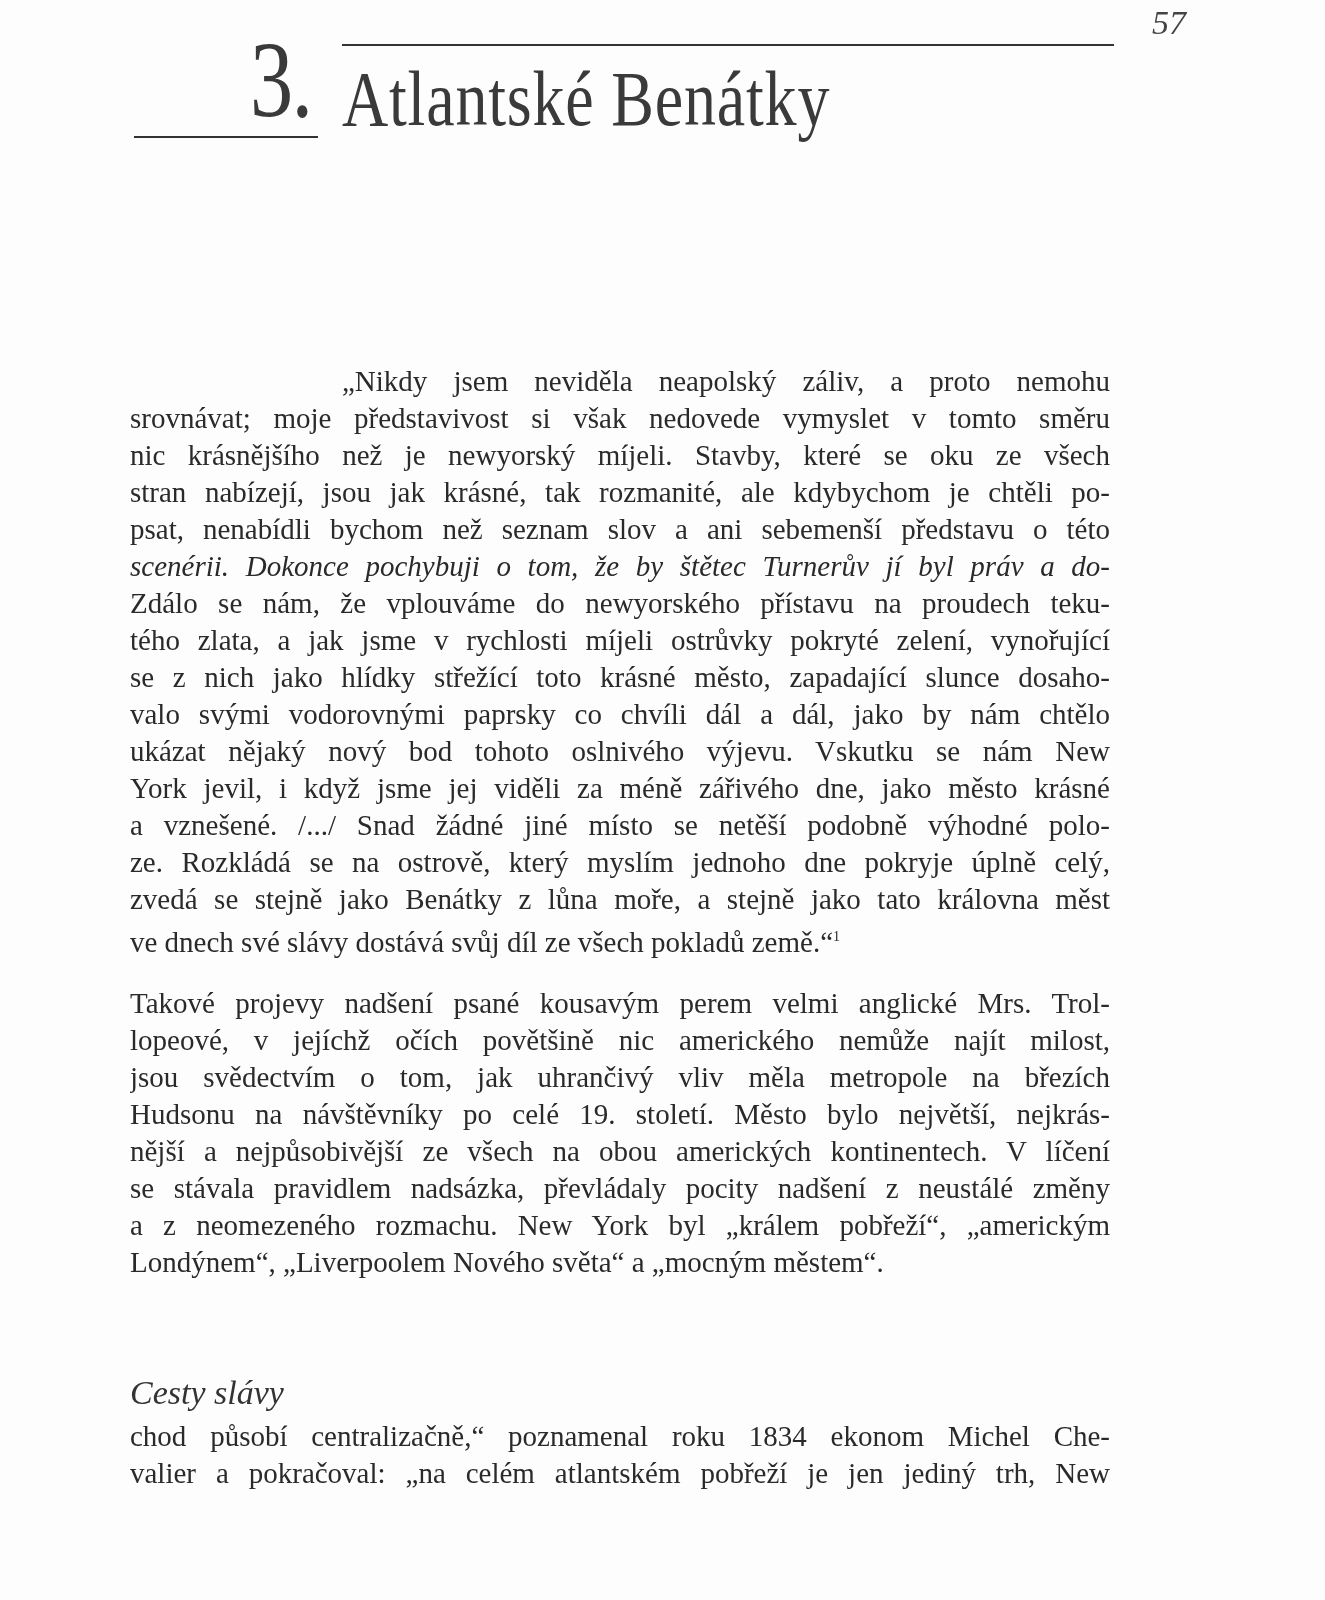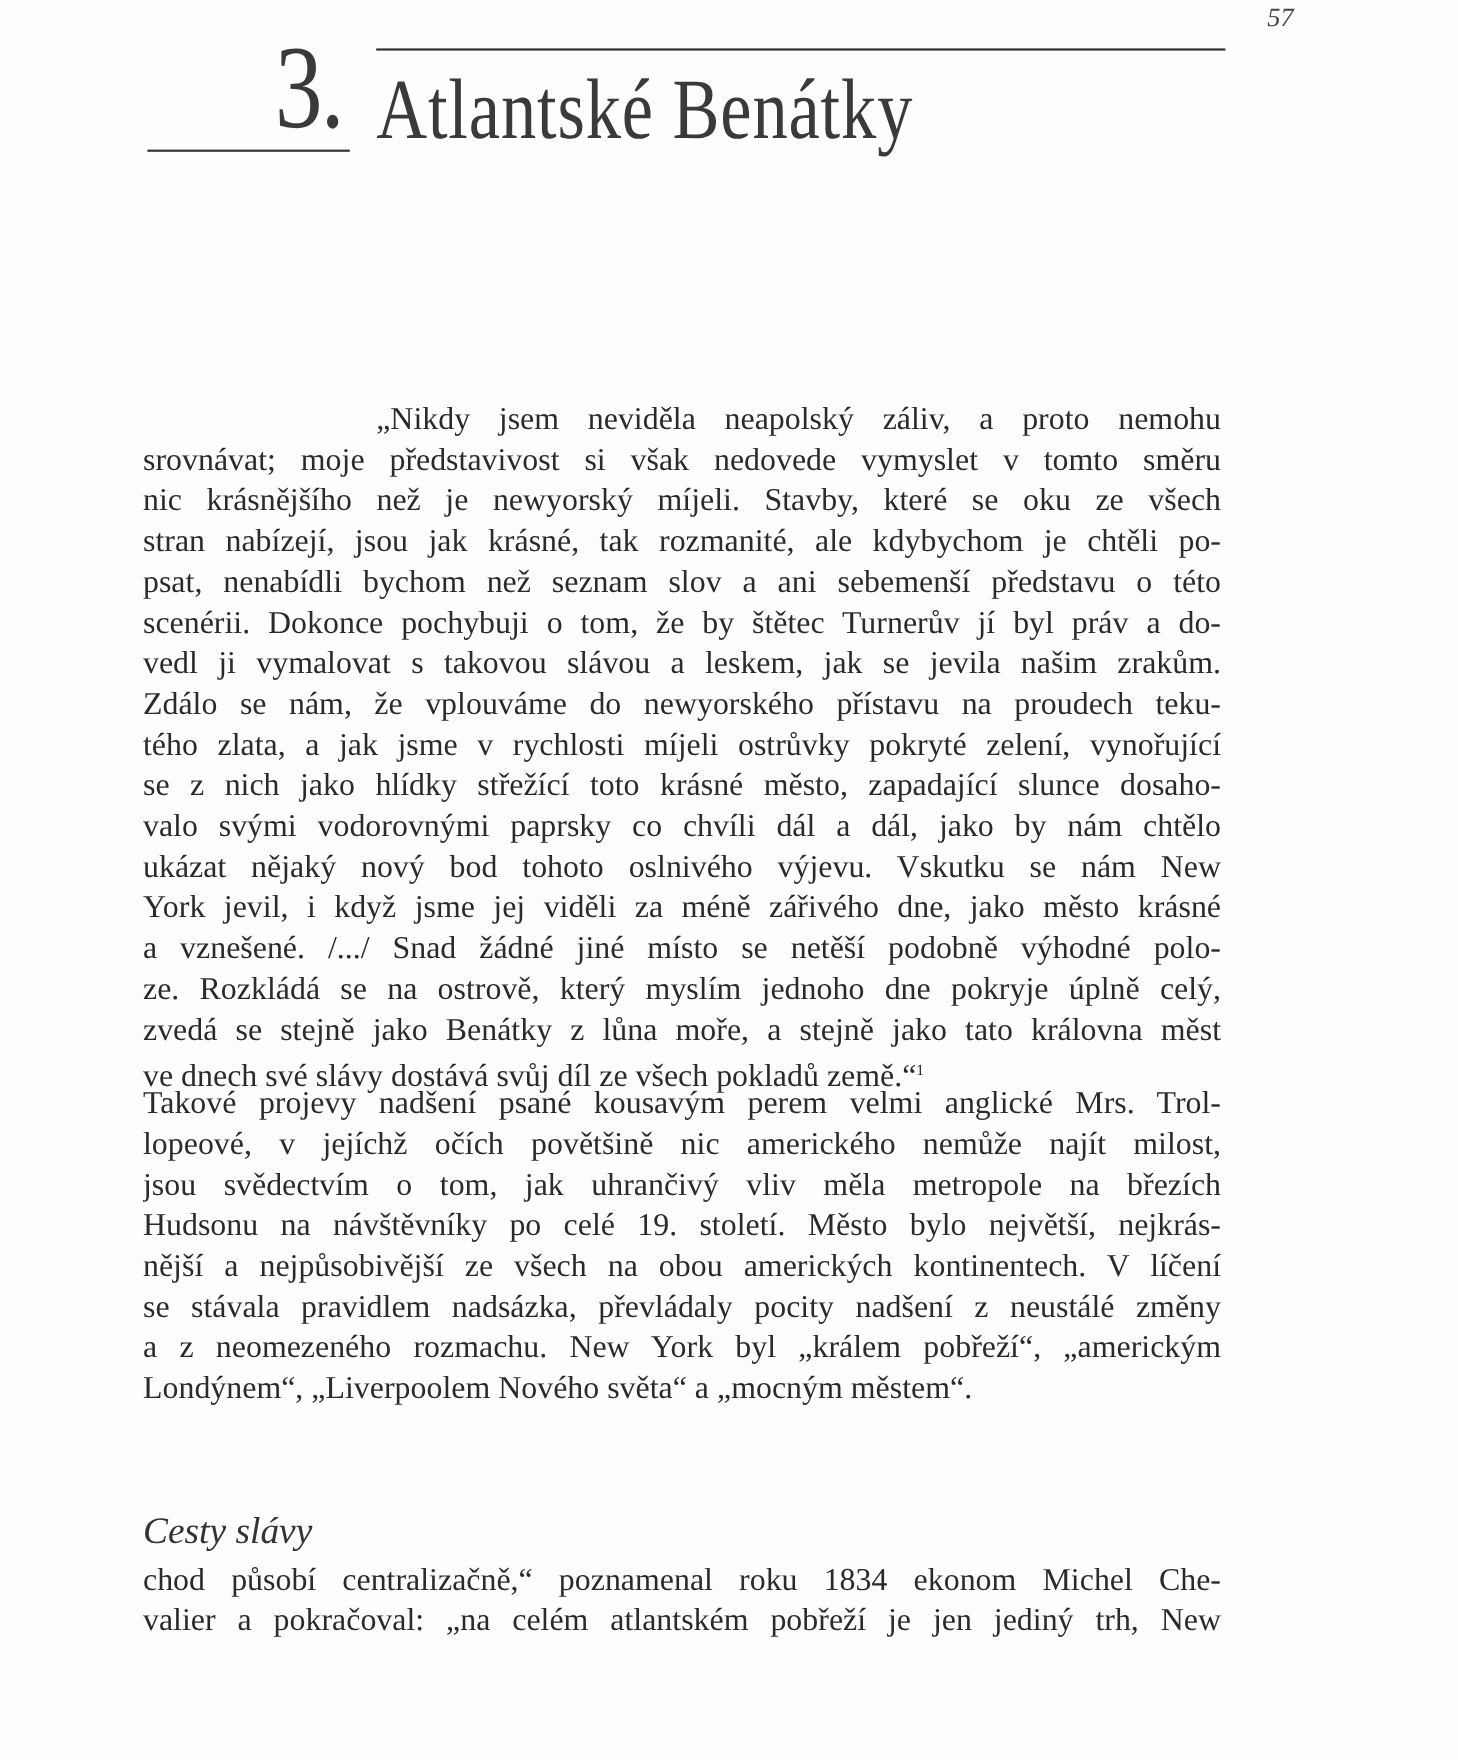--- a/index.html
+++ b/index.html
@@ -1,21 +1,21 @@
 <!DOCTYPE html>
 <html><head>
   <meta charset="utf-8">
   <style>
     html, body { margin: 0; padding: 0; }
     body {
       width: 1325px; height: 1600px; background: #fdfdfd; position: relative; overflow: hidden;
       font-family: "Liberation Serif", "DejaVu Serif", serif; color: #2a2a2a;
     }
     .page-number {
-      position: absolute; left: 1152px; top: 4px; font-size: 24px; font-style: italic; color: #444;
+      position: absolute; left: 1152px; top: 4px; font-size: 34px; font-style: italic; color: #444;
     }
     .rule-top { position: absolute; left: 342px; top: 44px; width: 772px; height: 2px; background: #333; }
     .rule-left { position: absolute; left: 134px; top: 136px; width: 184px; height: 2px; background: #333; }
     .chapter-number {
       position: absolute; left: 250px; top: 26px; font-size: 108px; line-height: 1; color: #3a3a3a;
       transform: scaleX(0.8); transform-origin: left top; letter-spacing: -2px;
     }
     .chapter-title {
       position: absolute; left: 342px; top: 60px; font-size: 78px; line-height: 1; color: #3a3a3a;
       transform: scaleX(0.82); transform-origin: left top; letter-spacing: 1px;
@@ -43,22 +43,21 @@
 <div class="rule-left"></div>
 <div class="chapter-number">3.</div>
 <h1 class="chapter-title" style="margin:0;font-weight:normal;">Atlantské Benátky</h1>
 
 <div class="text-block quote-block">
   <span class="line" style="padding-left: 212px; white-space: normal; overflow: hidden;">„Nikdy jsem neviděla neapolský záliv, a proto nemohu</span>
   <span class="line" style="white-space: normal; overflow: hidden;">srovnávat; moje představivost si však nedovede vymyslet v tomto směru</span>
   <span class="line" style="white-space: normal; overflow: hidden;">nic krásnějšího než je newyorský míjeli. Stavby, které se oku ze všech</span>
   <span class="line" style="white-space: normal; overflow: hidden;">stran nabízejí, jsou jak krásné, tak rozmanité, ale kdybychom je chtěli po-</span>
   <span class="line" style="white-space: normal; overflow: hidden;">psat, nenabídli bychom než seznam slov a ani sebemenší představu o této</span>
-  <span class="line" style="white-space: normal; overflow: hidden;">scenérii. Dokonce pochybuji o tom, že by štětec Turnerův jí byl práv a do-</span>
-  <span class="line" style="white-space: normal; overflow: hidden;">vedl ji vymalovat s takovou slávou a leskem, jak se jevila našim zrakům.</span>
+  <span class="line" style="white-space: normal; overflow: hidden; font-style: italic;">scenérii. Dokonce pochybuji o tom, že by štětec Turnerův jí byl práv a do-</span>
   <span class="line" style="white-space: normal; overflow: hidden;">Zdálo se nám, že vplouváme do newyorského přístavu na proudech teku-</span>
   <span class="line" style="white-space: normal; overflow: hidden;">tého zlata, a jak jsme v rychlosti míjeli ostrůvky pokryté zelení, vynořující</span>
   <span class="line" style="white-space: normal; overflow: hidden;">se z nich jako hlídky střežící toto krásné město, zapadající slunce dosaho-</span>
   <span class="line" style="white-space: normal; overflow: hidden;">valo svými vodorovnými paprsky co chvíli dál a dál, jako by nám chtělo</span>
   <span class="line" style="white-space: normal; overflow: hidden;">ukázat nějaký nový bod tohoto oslnivého výjevu. Vskutku se nám New</span>
   <span class="line" style="white-space: normal; overflow: hidden;">York jevil, i když jsme jej viděli za méně zářivého dne, jako město krásné</span>
   <span class="line" style="white-space: normal; overflow: hidden;">a vznešené. /.../ Snad žádné jiné místo se netěší podobně výhodné polo-</span>
   <span class="line" style="white-space: normal; overflow: hidden;">ze. Rozkládá se na ostrově, který myslím jednoho dne pokryje úplně celý,</span>
   <span class="line" style="white-space: normal; overflow: hidden;">zvedá se stejně jako Benátky z lůna moře, a stejně jako tato královna měst</span>
   <span class="line last"><span>ve dnech své slávy dostává svůj díl ze všech pokladů země.“</span><span class="sup">1</span></span>

